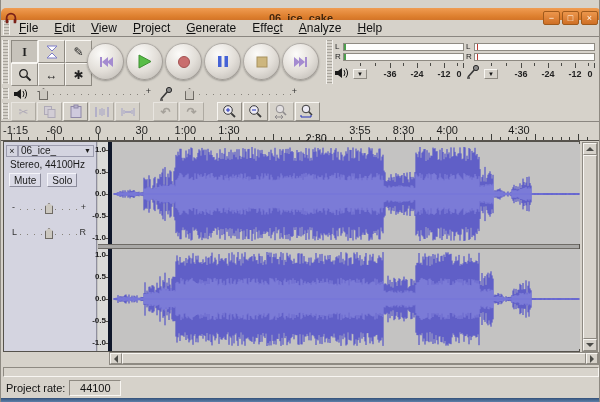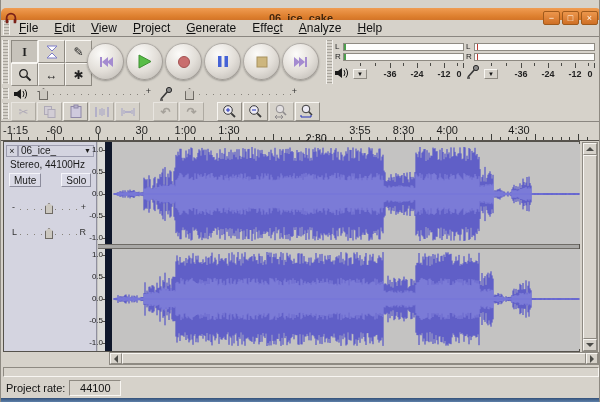--- a/index.html
+++ b/index.html
@@ -71,21 +71,21 @@
     display:flex; align-items:center; justify-content:center; font-size:12px; color:#8f88a8; }
   .ebtn.dim { opacity:.55; }
   
   #timeline { position:absolute; left:0; top:123px; width:600px; height:18px; background:#d6d2ca; border-bottom:1px solid #57534d; }
   .tlabel { position:absolute; top:1px; font-size:11px; color:#1c1c1c; transform:translateX(-50%); white-space:nowrap; }
   .ttick { position:absolute; bottom:0; width:1px; height:3px; background:#3c3c38; }
   .ttick.major { height:6px; }
   
   #track-region { position:absolute; left:2px; top:141px; width:577px; height:211px; border:1px solid #55524c; background:#c4c3c2; }
   #track-panel { position:absolute; left:0; top:0; width:93px; height:209px; background:#d4d4e0; border-right:1px solid #8f8f9e; font-size:10px; color:#1a1a1a; }
-  #vruler { position:absolute; left:94px; top:0; width:14px; height:209px; background:#dbdbd9; border-right:7px solid #0f172a; }
+  #vruler { position:absolute; left:94px; top:0; width:14px; height:209px; background:#dbdbd9; border-right:4px solid #0f172a;font-weight:bold; }
   .vlabel { position:absolute; right:2px; font-size:8px; color:#222; }
   .vtick { position:absolute; right:0; width:3px; height:1px; background:#55524c; }
   .chan { position:absolute; left:109px; width:467px; height:100px; }
   #chan1 { top:2px; } #chan2 { top:107px; }
   #chan-divider { position:absolute; left:94px; right:0; top:102px; height:5px; background:#a9a8a6; border-top:1px solid #6e6b66; border-bottom:1px solid #6e6b66; }
   
   .sbtn { position:absolute; background:#d6d2ca; border:1px solid; border-color:#f8f6f2 #8e8a82 #8e8a82 #f8f6f2;
     display:flex; align-items:center; justify-content:center; }
   .arrow { width:0; height:0; border:4px solid transparent; }
   #hscroll { position:absolute; left:108px; top:352px; width:490px; height:13px; background:#bab6ae; border:1px solid #8e8a82; }
@@ -98,21 +98,21 @@
   #project-rate-label { padding:0 4px 0 5px; }
   #project-rate-box { width:52px; height:16px; line-height:14px; text-align:center; background:#d8d4cc; border:1px solid; border-color:#8e8a82 #f8f6f2 #f8f6f2 #8e8a82; }
   #cursor-box { margin-left:10px; height:16px; line-height:14px; padding:0 6px; flex:0 0 auto; width:342px; background:#d8d4cc; border:1px solid; border-color:#8e8a82 #f8f6f2 #f8f6f2 #8e8a82; white-space:pre; overflow:hidden; }
   #bottom-border { position:absolute; left:0; top:398px; width:600px; height:4px; background:linear-gradient(#33517a,#5d80a9); }
   
   #trk-titlerow { position:absolute; left:2px; top:2px; right:2px; height:13px; display:flex; align-items:center; }
   #trk-close { width:12px; height:12px; font-size:9px; line-height:11px; text-align:center; border:1px solid #9c9cae; background:#d4d4e0; }
   #trk-name { flex:1; display:flex; justify-content:space-between; align-items:center; border:1px solid #9c9cae; height:12px; padding:0 2px; font-size:10px; }
   #trk-name .dd { font-size:7px; }
   .trk-line { padding-left:6px; white-space:nowrap; overflow:hidden; }
-  .trk-btns { display:flex; gap:20px; padding-left:5px; margin-top:3px; }
+  .trk-btns { display:flex; gap:6px; padding-left:5px; margin-top:3px; }
   .trk-btn { font-size:10px; padding:0 4px; height:14px; line-height:13px; background:#dadae6; border:1px solid; border-color:#f4f4fa #8c8c9c #8c8c9c #f4f4fa; }
   .pslider { position:absolute; left:8px; width:74px; height:16px; }
   .pslider .strack { left:8px; right:8px; }
   .pslider .lab { position:absolute; top:1px; font-size:9px; color:#333; }
 </style>
 </head>
 <body>
 
 <div id="window">
 

